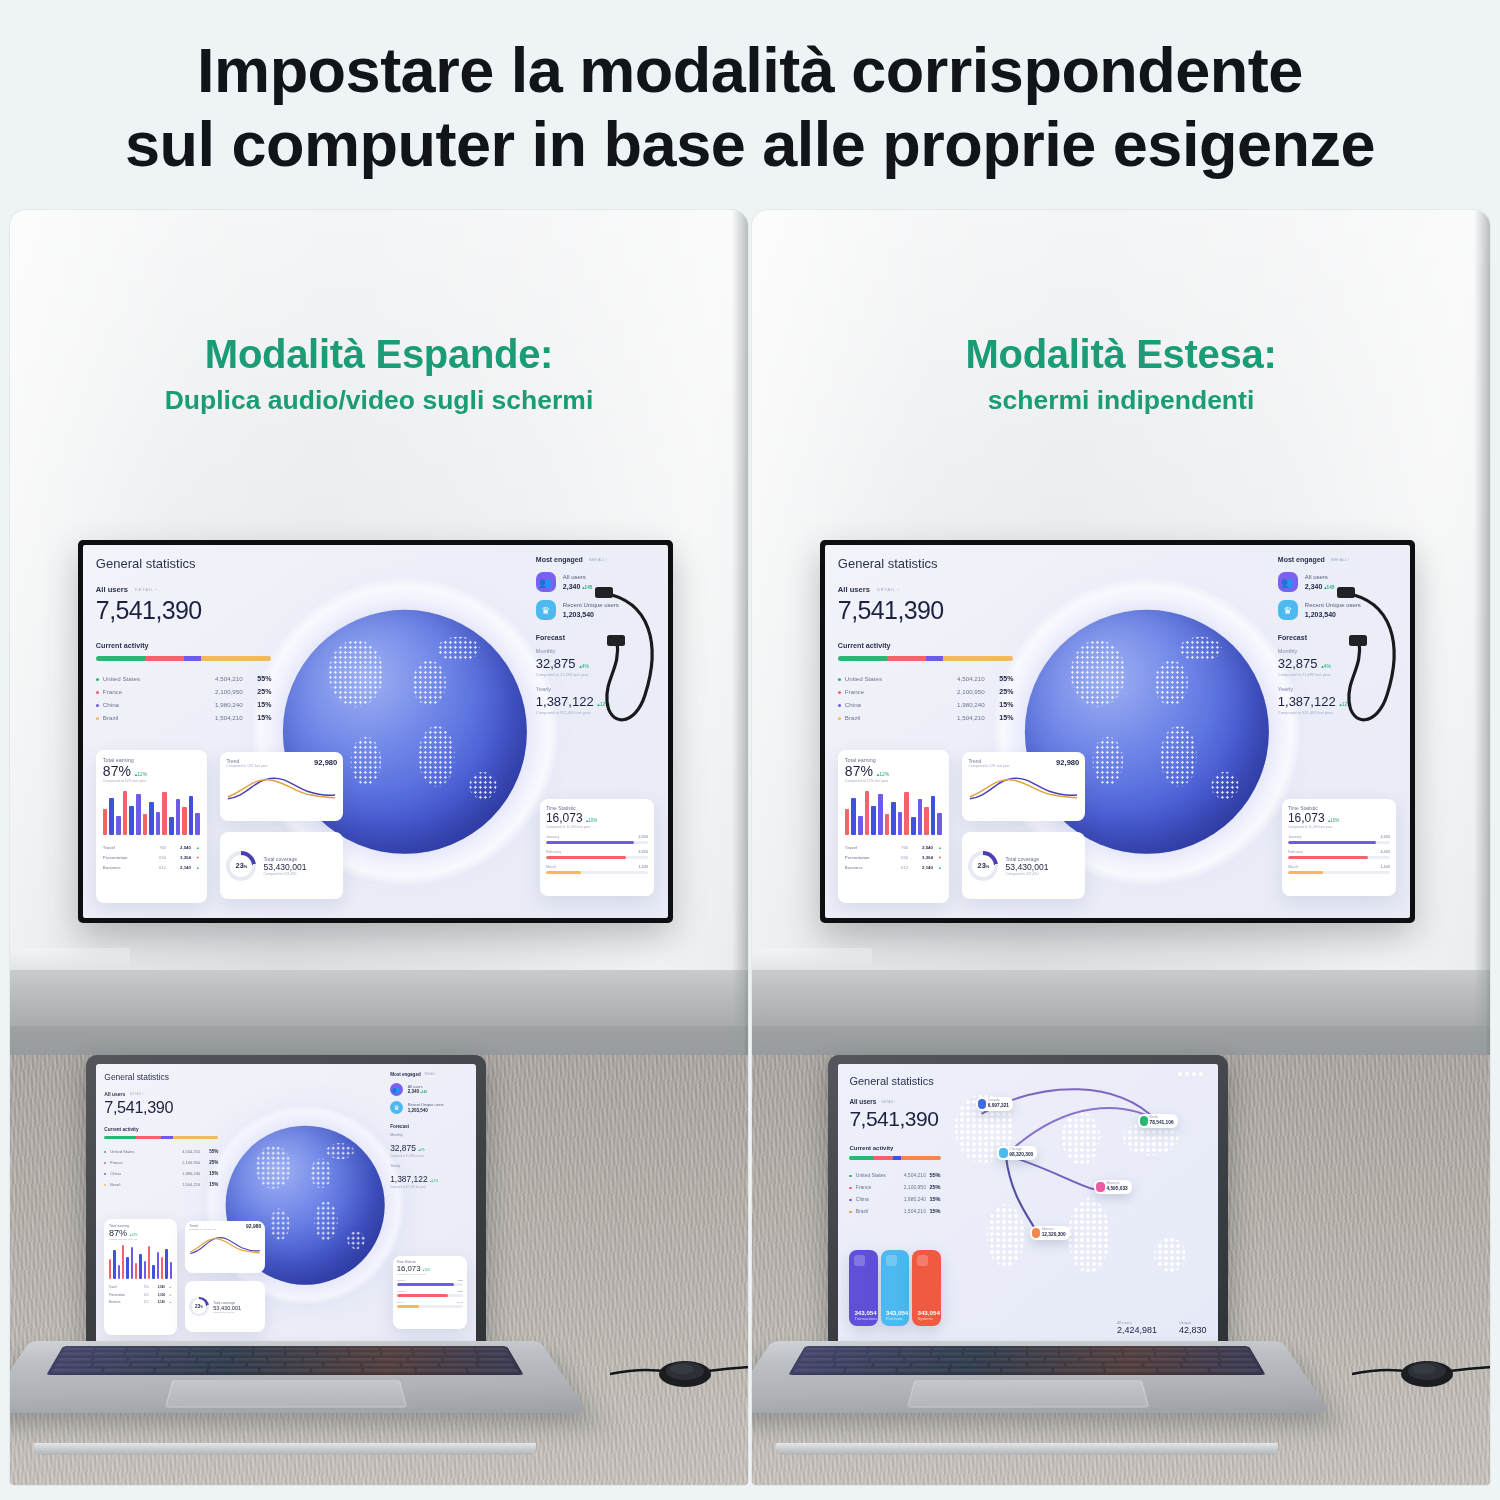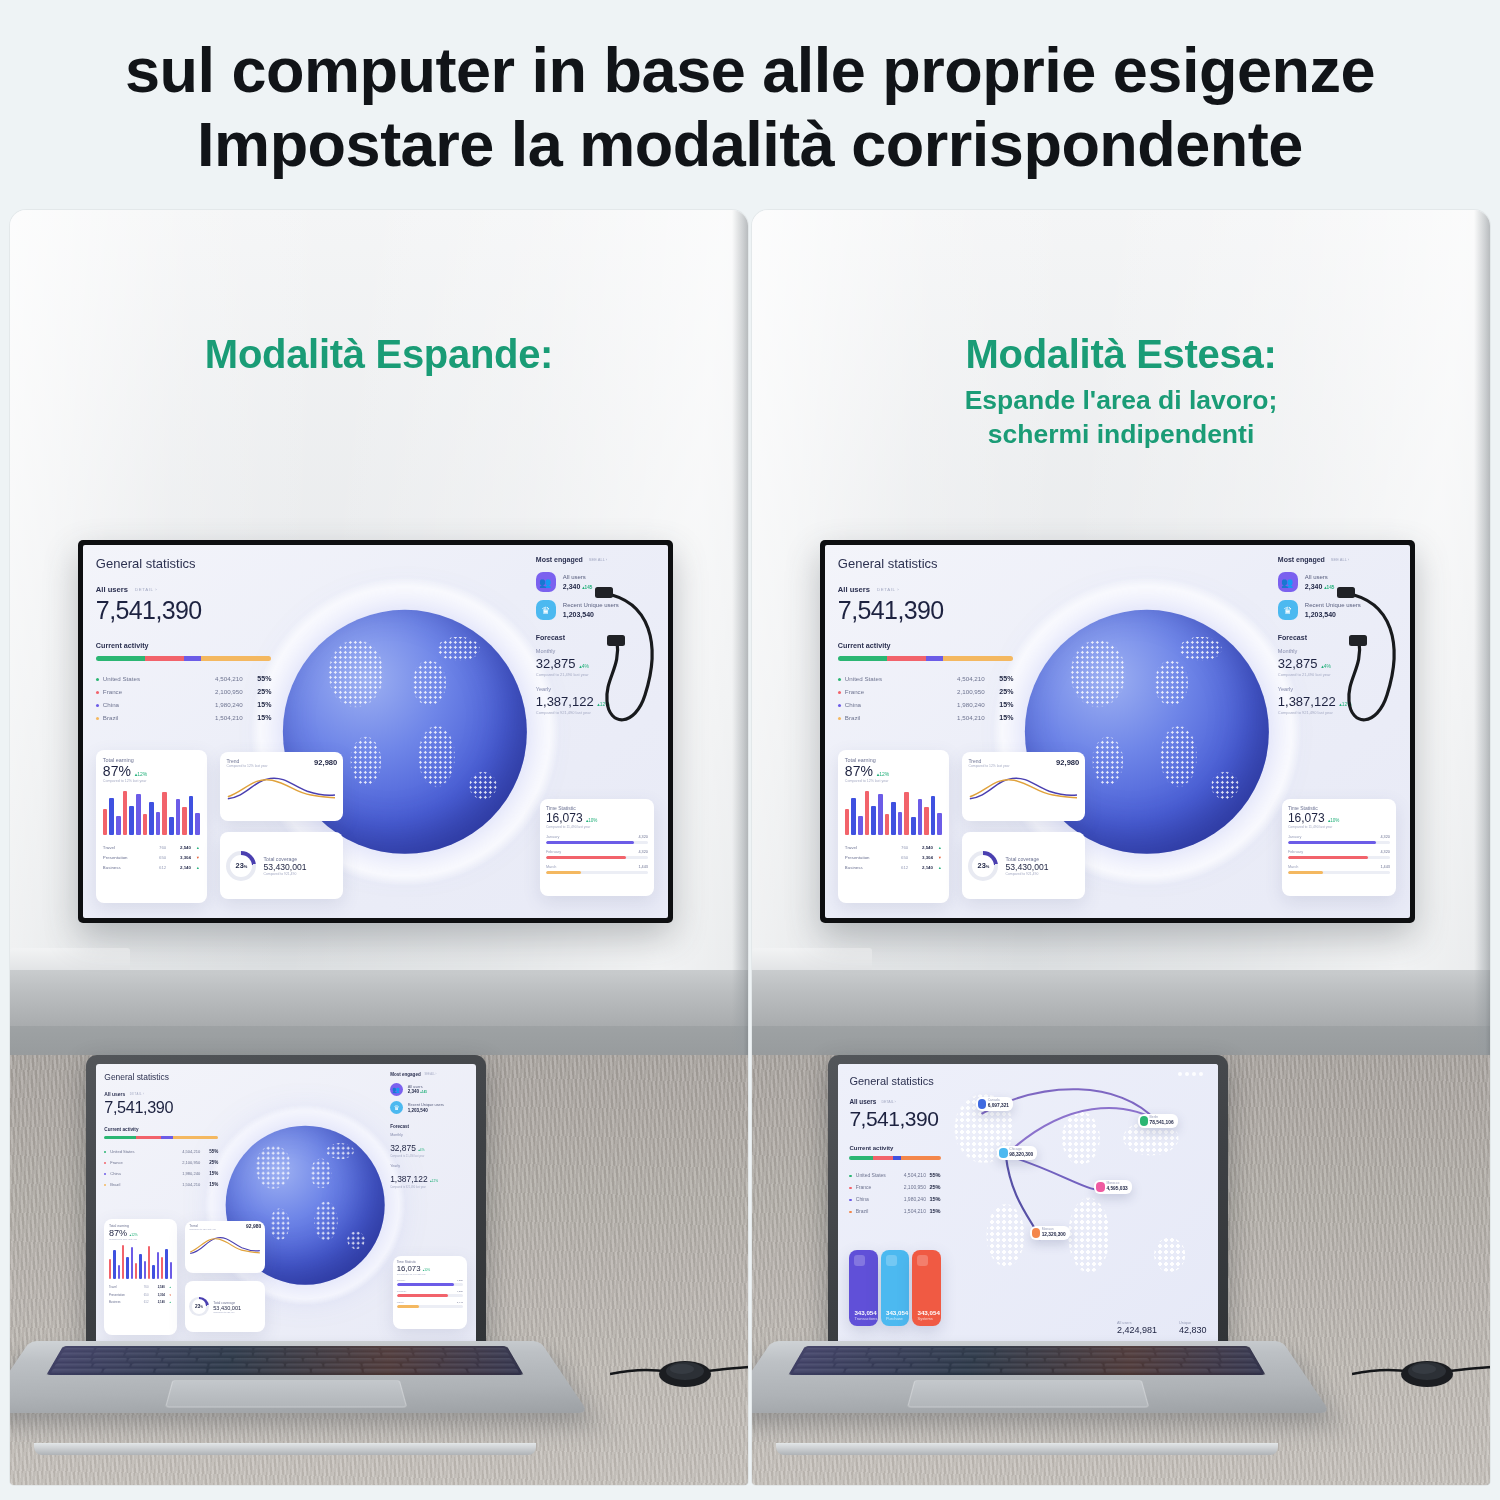--- a/index.html
+++ b/index.html
@@ -255,33 +255,34 @@
   .statcard .sl{color:rgba(255,255,255,.72);}
   .win-dots{position:absolute;display:flex;gap:3px;}
   .win-dots i{width:4px;height:4px;border-radius:50%;background:#fff;display:block;opacity:.9;}
 </style>
 </head>
 <body>
 
 <div class="stage">
 
   <div class="title">
+    <span class="ln">Impostare la modalità corrispondente</span>
     <span class="ln">sul computer in base alle proprie esigenze</span>
-    <span class="ln">Impostare la modalità corrispondente</span>
   </div>
 
   <div class="panel left">
     <div class="wall-sheen"></div>
     <div class="sidetable"></div>
     <div class="baseboard"></div>
     <div class="floorband"></div>
     <div class="wall-edge"></div>
 
     <div class="mode-head">
       <span class="m1">Modalità Espande:</span>
+      <span class="m2">Duplica audio/video sugli schermi</span>
     </div>
 
     <div class="tv">
       <div class="tv-screen">
         <div class="dash dash-globe">
             <div class="globe-wrap">
               <div class="halo"></div>
               <div class="globe">
                 <div class="continents"></div>
               </div>
@@ -746,21 +747,20 @@
 
   <div class="panel right">
     <div class="wall-sheen"></div>
     <div class="sidetable"></div>
     <div class="baseboard"></div>
     <div class="floorband"></div>
     <div class="wall-edge"></div>
 
     <div class="mode-head">
       <span class="m1">Modalità Estesa:</span>
-      <span class="m2">Espande l'area di lavoro;</span>
       <span class="m2">schermi indipendenti</span>
     </div>
 
     <div class="tv">
       <div class="tv-screen">
         <div class="dash dash-globe">
             <div class="globe-wrap">
               <div class="halo"></div>
               <div class="globe">
                 <div class="continents"></div>

